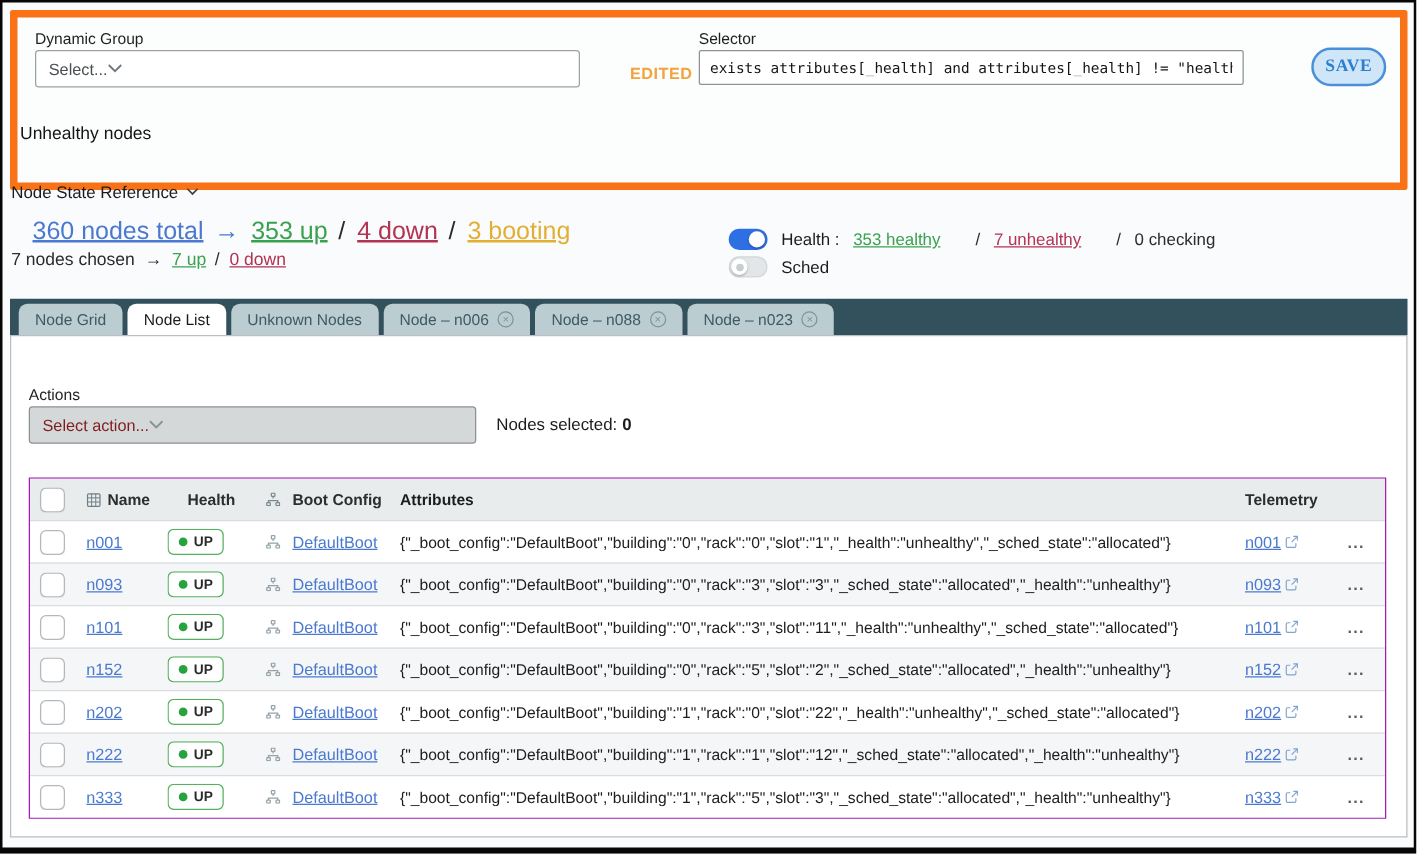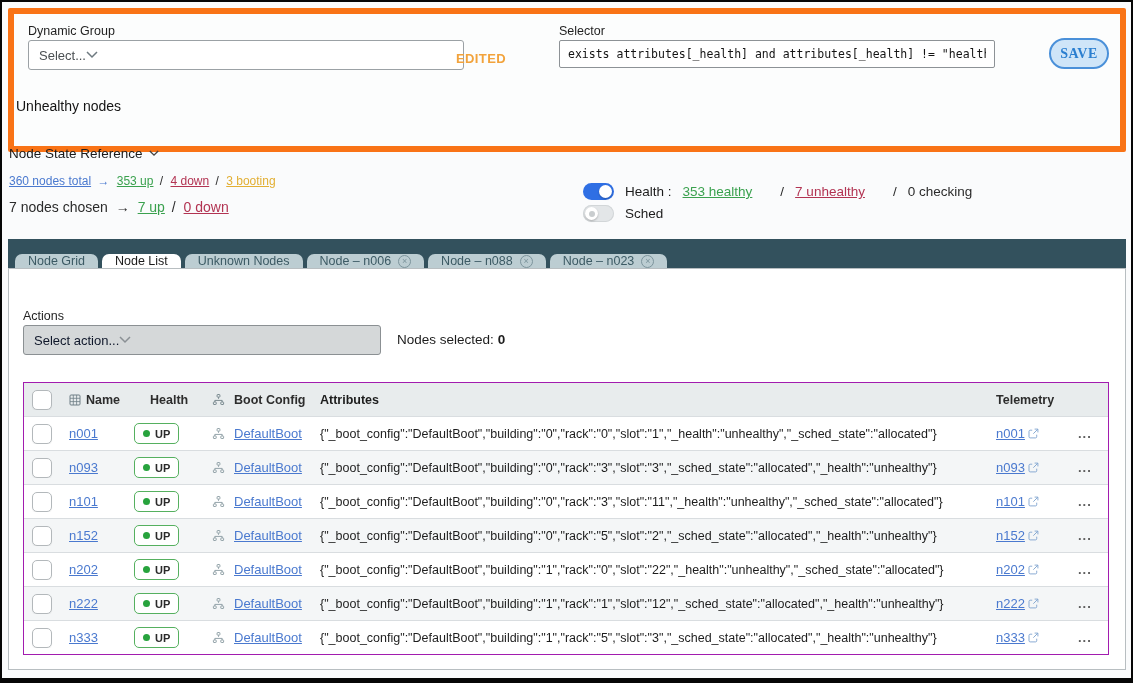--- a/index.html
+++ b/index.html
@@ -14,35 +14,35 @@
   .frame{position:relative;width:1133px;height:683px;border:2px solid #060606;border-bottom-width:5px;
          background:#fafbfc;overflow:hidden}
 
   
   .top-panel{position:absolute;left:6px;top:6px;right:5px;height:144px;background:#fcfdfd;
              border:6px solid #f97316;border-radius:2px}
   .lbl{position:absolute;font-size:12.5px;color:#1f1f1f}
   .select-box{position:absolute;display:flex;align-items:center;background:#fff;border:1px solid #9ba1a5;
               border-radius:3px;padding:0 10px;font-size:13px;color:#4a4f52;}
   .dg-select{left:14px;top:26px;width:436px;height:30px}
-  .edited{position:absolute;left:442px;top:37px;color:var(--edited-orange);font-weight:700;
+  .edited{position:absolute;left:490px;top:37px;color:var(--edited-orange);font-weight:700;
           font-size:13px;letter-spacing:.4px}
   .selector-input{position:absolute;left:545px;top:26px;width:436px;height:28px;border:1px solid #8d9296;
           border-radius:2px;background:#fff;font-family:"DejaVu Sans Mono","Liberation Mono",monospace;
           font-size:11.5px;color:#141414;padding:0 8px}
   .save-btn{position:absolute;right:11px;top:24px;width:60px;height:31px;border-radius:16px;
           background:var(--save-bg);border:2px solid var(--save-border);color:var(--save-text);
           font-size:14px;font-weight:700;letter-spacing:.5px;cursor:pointer;
           font-family:Liberation Serif, serif}
   .group-name{position:absolute;left:2px;top:84px;font-size:14px;font-weight:500;color:#141414}
 
   
   .nsr{position:absolute;left:7px;top:144px;font-size:13.5px;color:#1b1b1b;display:flex;
        align-items:center;gap:6px;cursor:pointer}
-  .stats1{position:absolute;left:7px;top:172px;font-size:12px;color:#222}
+  .stats1{position:absolute;left:24px;top:172px;font-size:20px;color:#222}
   .stats2{position:absolute;left:7px;top:197px;font-size:14px;color:#222}
   .stats1 span,.stats2 span{margin-right:4px}
   a.st{cursor:pointer}
   .u{text-decoration:underline;padding-right:3px}
   .blue{color:var(--link-blue)} .grn{color:var(--green)} .rd{color:var(--red)}
   .yl{color:var(--yellow)} .dk{color:#2b2b2b}
   .toggle-row{position:absolute;display:flex;align-items:center;gap:11px;font-size:13.5px;color:#1c1c1c}
   .tr-health{left:581px;top:181px}
   .tr-sched{left:581px;top:203px}
   .toggle{width:31px;height:17px;border-radius:9px;background:#e3e6e8;position:relative;cursor:pointer;
@@ -50,33 +50,33 @@
   .toggle.on{background:var(--toggle-blue);box-shadow:none}
   .knob{width:13px;height:13px;border-radius:50%;background:#fff;position:absolute;top:2px;left:2px;
         box-shadow:0 1px 2px rgba(0,0,0,.25)}
   .toggle.on .knob{left:auto;right:2px}
   .toggle:not(.on) .knob::after{content:"";position:absolute;inset:3.5px;border-radius:50%;background:#c9cdcf}
   .hseg{margin-right:14px}
 
   
   .tab-bar{position:absolute;left:6px;top:237px;right:5px;height:29px;background:var(--tabbar);
            display:flex;align-items:flex-end;padding:0 0 0 7px;gap:4px}
-  .tab{height:14px;padding:0 13px;border-radius:7px 7px 0 0;background:var(--tab-inactive-bg);
+  .tab{height:25px;padding:0 13px;border-radius:7px 7px 0 0;background:var(--tab-inactive-bg);
        color:var(--tab-inactive-text);font-size:12.5px;display:flex;align-items:center;gap:7px;
        cursor:pointer;white-space:nowrap}
   .tab.active{background:#fff;color:#1b1b1b}
   .tab-close{width:13px;height:13px;border:1px solid #7c949c;border-radius:50%;display:flex;
              align-items:center;justify-content:center;font-size:9px;line-height:1;color:#7c949c}
 
   
   .main-panel{position:absolute;left:6px;top:266px;right:5px;bottom:8px;background:#fff;
               border:1px solid #b8bec1}
   .actions-lbl{left:14px;top:40px}
   .action-select{left:14px;top:56px;width:358px;height:30px;background:#d5d8d9;border-color:#8b9093;
-                 color:#0f172a}
+                 color:#7f1d1d}
   .nodes-selected{position:absolute;left:388px;top:63px;font-size:13.5px;color:#1c1c1c}
   .nodes-selected b{margin-left:4px}
 
   
   .ntable{position:absolute;left:14px;top:113px;right:16px;border:1px solid #a21caf}
   .thead,.trow{display:grid;grid-template-columns:45px 65px 78px 106px 1fr 76px 36px;align-items:center}
   .thead{height:33px;background:#e8eced;font-size:12.5px;font-weight:600;color:#2d2d2d}
   .trow{height:34px;background:#fff;border-top:1px solid #d9dde0;font-size:13px}
   .trow.alt{background:#f4f6f7}
   .cell{display:flex;align-items:center;overflow:hidden}

